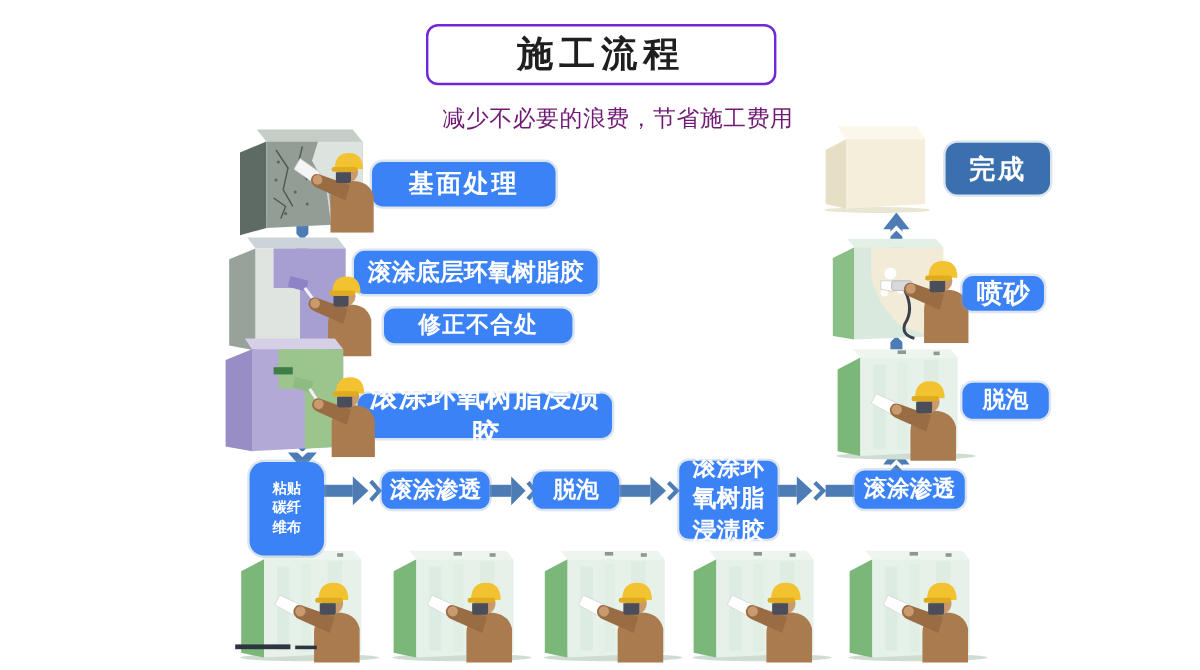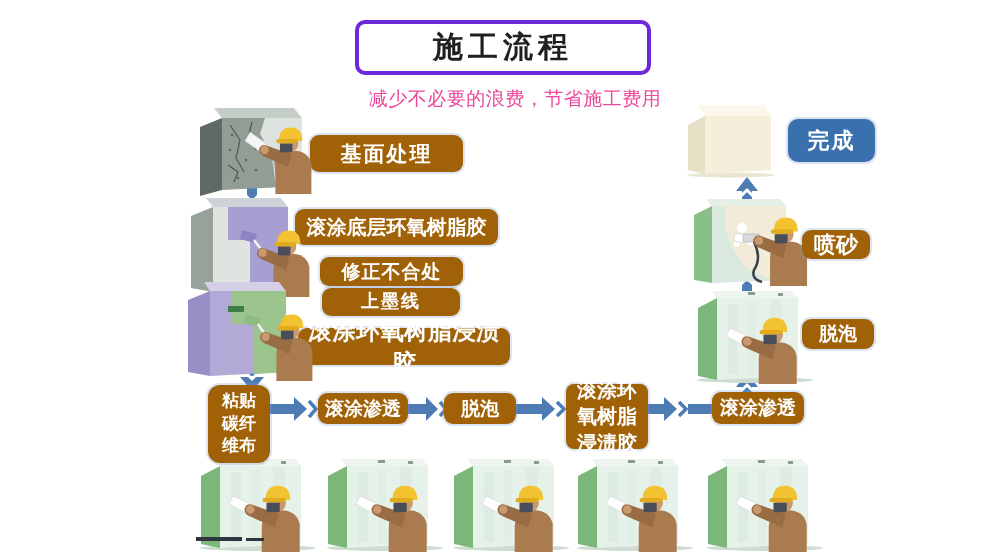--- a/index.html
+++ b/index.html
@@ -5,44 +5,44 @@
   html,body{margin:0;padding:0;background:#ffffff;}
   .canvas{
     position:relative;width:1000px;height:558px;margin:0 auto;
     background:#ffffff;overflow:hidden;
     font-family:"Liberation Sans","DejaVu Sans",sans-serif;
   }
   .layer{position:absolute;left:0;top:0;width:1000px;height:558px;pointer-events:none;}
 
   .title-box{
     position:absolute;left:355px;top:20px;width:288px;height:47px;
-    border:4px solid #6d28d9;border-radius:10px;background:#fff;
+    border:2px solid #6d28d9;border-radius:10px;background:#fff;
     display:flex;align-items:center;justify-content:center;
     font-size:30px;font-weight:bold;color:#1f1f1f;letter-spacing:5px;
   }
   .subtitle{
     position:absolute;left:265px;top:86px;width:500px;height:26px;
-    text-align:center;font-size:19px;color:#ec4899;letter-spacing:0.5px;
+    text-align:center;font-size:19px;color:#701a75;letter-spacing:0.5px;
   }
 
   .fbox{
-    position:absolute;background:#a16207;color:#ffffff;font-weight:bold;
+    position:absolute;background:#3b82f6;color:#ffffff;font-weight:bold;
     display:flex;align-items:center;justify-content:center;text-align:center;
     border-radius:9px;white-space:pre-line;
     box-shadow:0 0 0 2px rgba(125,158,205,0.28);
     line-height:1.32;
   }
   .fbox.dark{background:#3a70ad;border-radius:10px;box-shadow:0 0 0 2px rgba(110,145,190,0.25);}
 
   .b1 {left:310px;top:135px;width:153px;height:37px;font-size:21px;letter-spacing:2px;}
   .b2 {left:295px;top:209px;width:203px;height:36px;font-size:20px;}
-  .b3 {left:320px;top:257px;width:143px;height:29px;font-size:19px;letter-spacing:1px;}
+  .b3 {left:320px;top:257px;width:157px;height:29px;font-size:19px;letter-spacing:1px;}
   .b4 {left:322px;top:288px;width:138px;height:28px;font-size:18px;letter-spacing:2px;}
   .b5 {left:298px;top:328px;width:212px;height:37px;font-size:24px;}
-  .b6 {left:208px;top:385px;width:62px;height:78px;font-size:17px;border-radius:12px;}
+  .b6 {left:208px;top:385px;width:62px;height:78px;font-size:12px;border-radius:12px;}
   .b7 {left:318px;top:393px;width:90px;height:31px;font-size:19px;}
   .b8 {left:444px;top:393px;width:72px;height:31px;font-size:19px;}
   .b9 {left:566px;top:384px;width:82px;height:65px;font-size:20px;border-radius:8px;}
   .b10{left:712px;top:392px;width:92px;height:32px;font-size:19px;}
   .b11{left:802px;top:319px;width:72px;height:30px;font-size:19px;}
   .b12{left:802px;top:230px;width:68px;height:29px;font-size:22px;}
   .b13{left:788px;top:119px;width:87px;height:43px;font-size:22px;letter-spacing:2px;}
 </style>
 </head>
 <body>
@@ -164,21 +164,20 @@
   </svg>
 
   <div class="title-box">
     <span>施工流程</span>
   </div>
   <div class="subtitle">减少不必要的浪费，节省施工费用</div>
 
   <div class="fbox b1">基面处理</div>
   <div class="fbox b2">滚涂底层环氧树脂胶</div>
   <div class="fbox b3">修正不合处</div>
-  <div class="fbox b4">上墨线</div>
   <div class="fbox b5">滚涂环氧树脂浸渍胶</div>
   <div class="fbox b6">粘贴
 碳纤
 维布</div>
   <div class="fbox b7">滚涂渗透</div>
   <div class="fbox b8">脱泡</div>
   <div class="fbox b9">滚涂环
 氧树脂
 浸渍胶</div>
   <div class="fbox b10">滚涂渗透</div>

